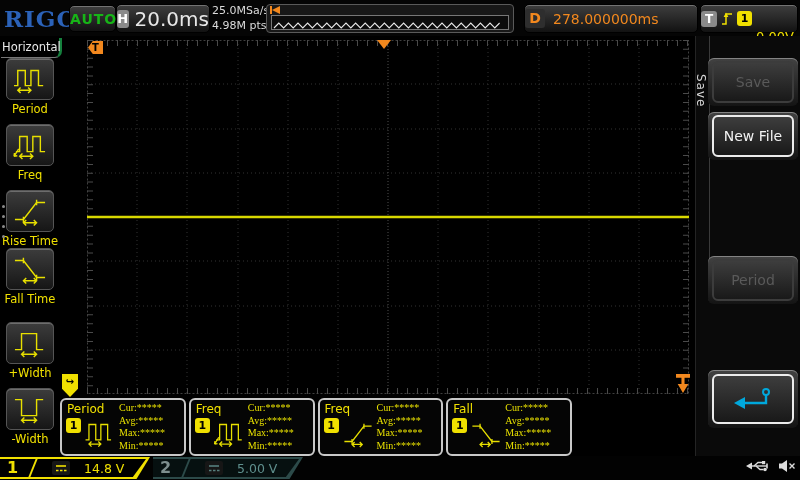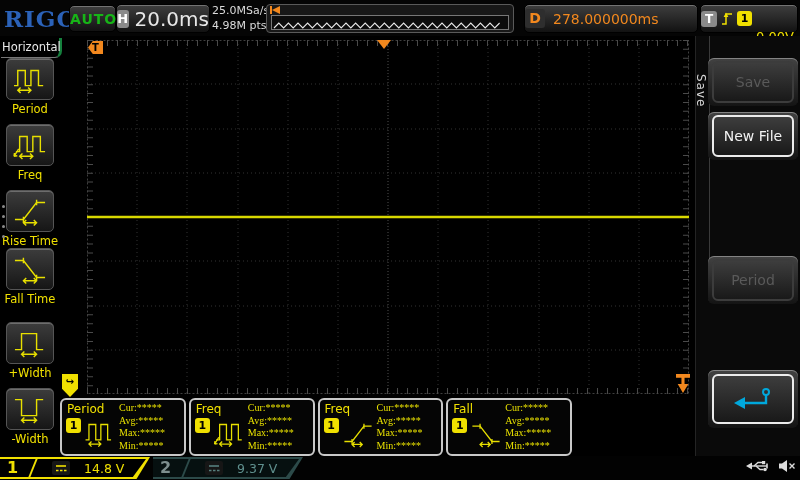--- a/index.html
+++ b/index.html
@@ -400,21 +400,21 @@
     <div class="ch-shape outer"></div>
     <div class="ch-shape inner abs"></div>
     <span class="ch-num">2</span>
     <span class="ch-slash"></span>
     <span class="ch-coupling">
       <svg width="14" height="12" viewBox="0 0 14 12">
         <path d="M2 4 H12" stroke="#567f7d" stroke-width="1.6"></path>
         <path d="M2 8.5 H4.5 M6 8.5 H8.5 M10 8.5 H12.5" stroke="#567f7d" stroke-width="1.6"></path>
       </svg>
     </span>
-    <span class="ch-val">9.37 V</span>
+    <span class="ch-val">5.00 V</span>
   </div>
 
   <div id="status-icons">
     <svg width="26" height="14" viewBox="0 0 26 14">
       <path d="M4 7 H23" stroke="#dcdcdc" stroke-width="1.4" fill="none"></path>
       <polygon points="8,3.5 2,7 8,10.5" fill="#dcdcdc"></polygon>
       <path d="M10 7 L14 3.5 H18" stroke="#dcdcdc" stroke-width="1.4" fill="none"></path>
       <rect x="18" y="2" width="3.2" height="3.2" fill="#dcdcdc"></rect>
       <path d="M12 7 L16 10.5 H19" stroke="#dcdcdc" stroke-width="1.4" fill="none"></path>
       <circle cx="21" cy="10.5" r="1.8" fill="#dcdcdc"></circle>

